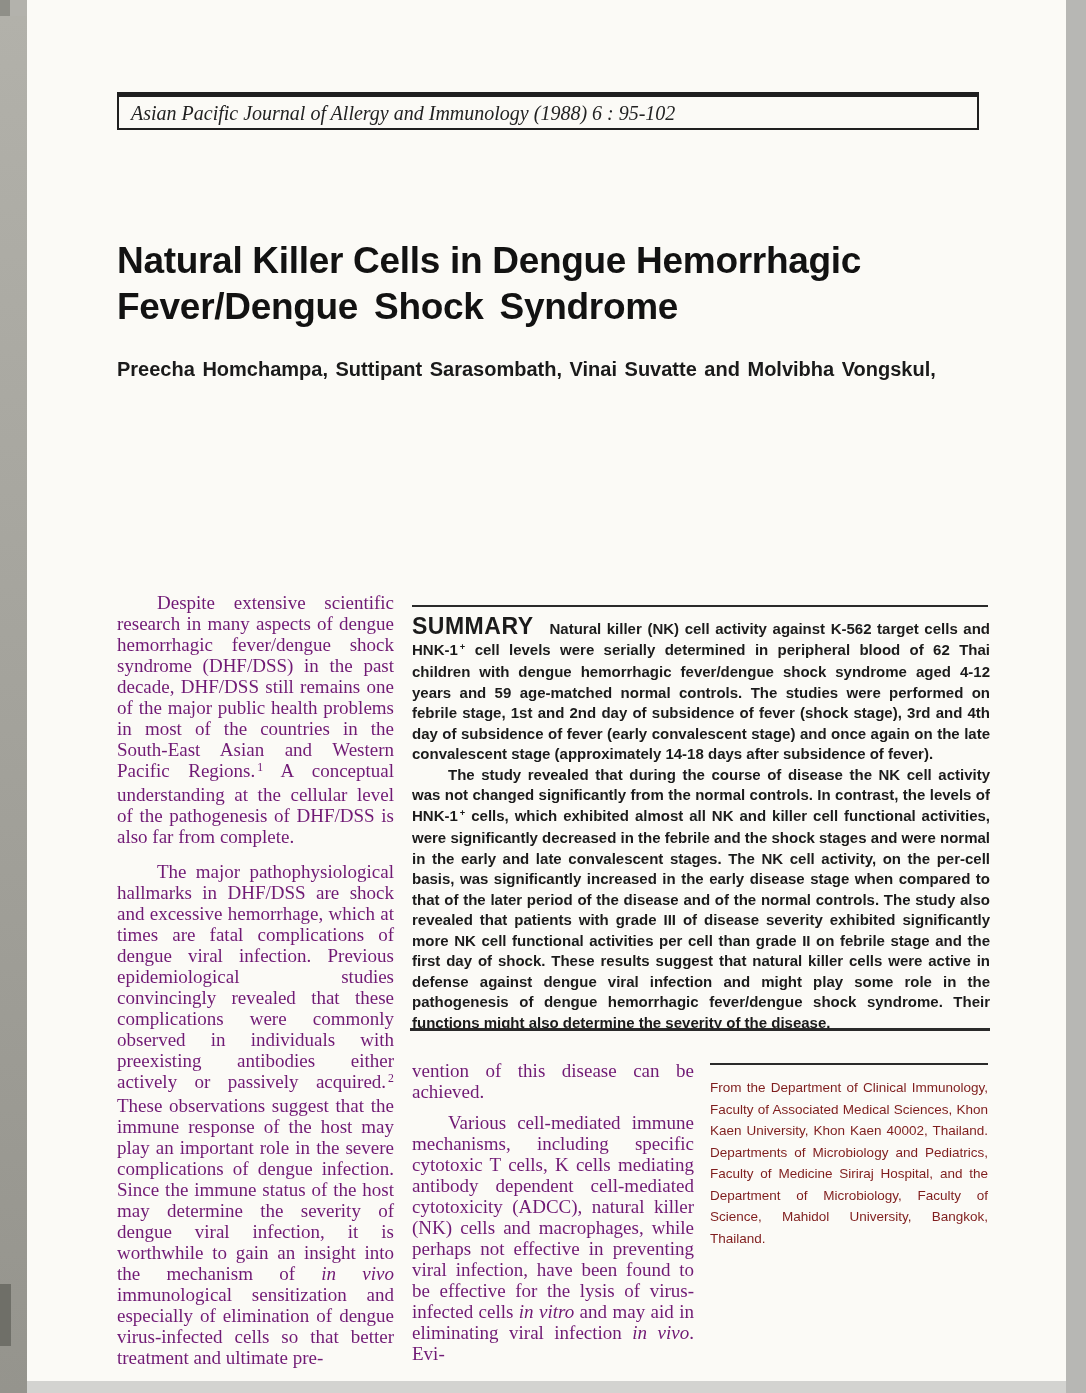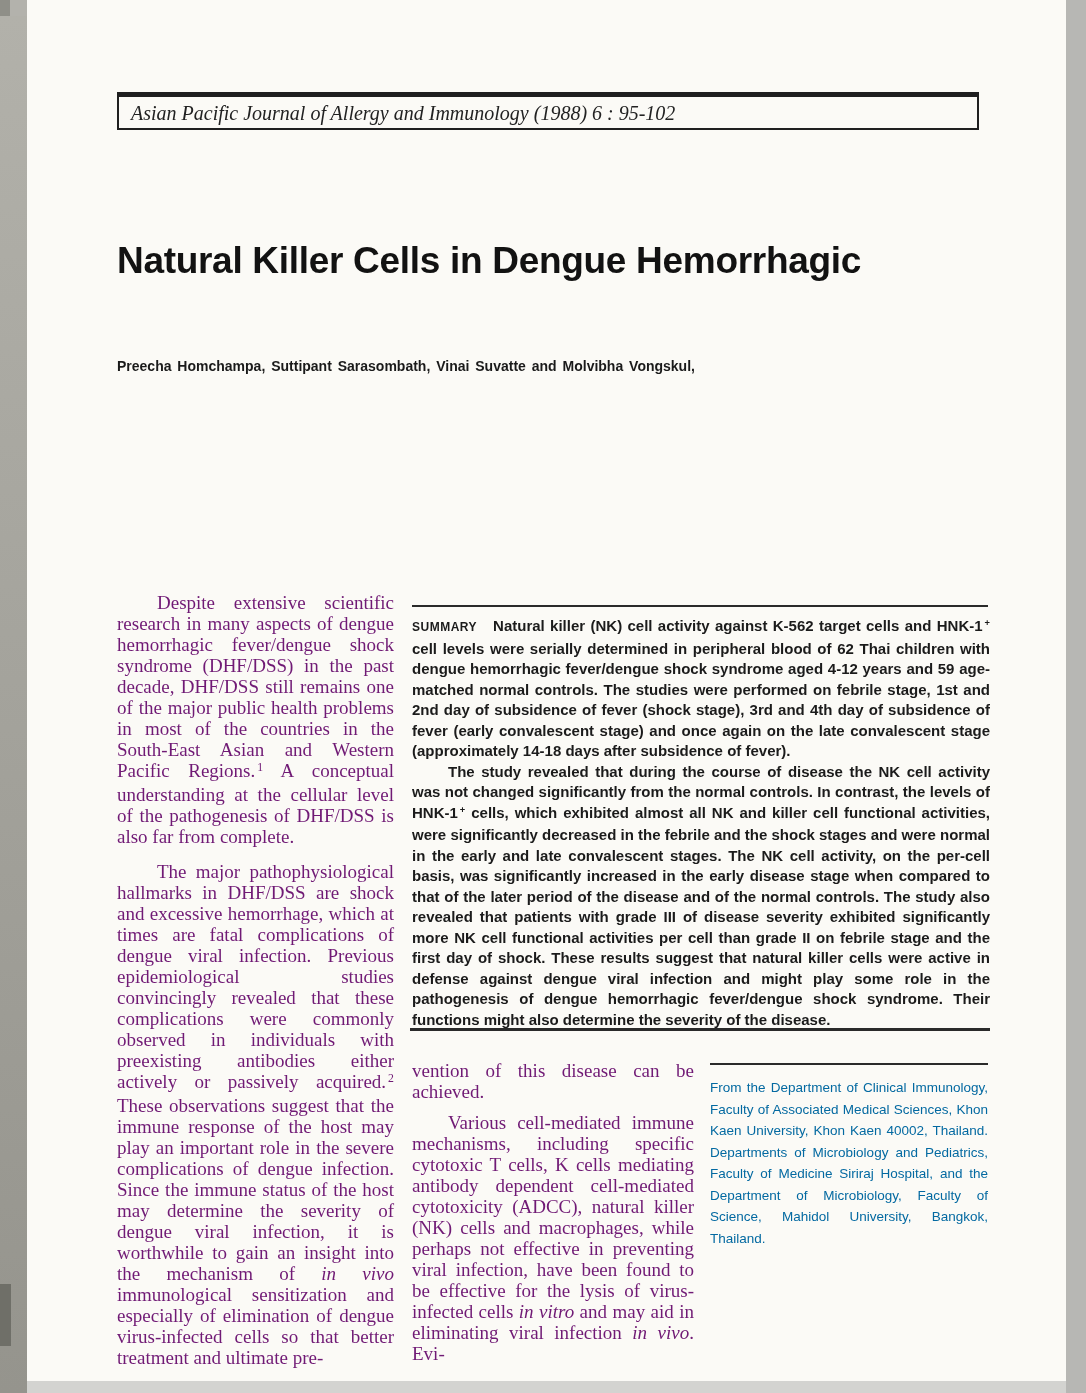--- a/index.html
+++ b/index.html
@@ -29,21 +29,21 @@
   .cite-box span { font-style: italic; font-size: 20px; color: #222; }
 
   .title { position: absolute; left: 90px; top: 213px; width: 930px;
            font-family: Liberation Sans, sans-serif; font-weight: bold;
            font-size: 37px; line-height: 46px; letter-spacing: -0.3px; color: #121212; }
   .title .tline { display: block; }
   .title .tline2 { word-spacing: 6px; }
 
   .authors { position: absolute; left: 90px; top: 358px; width: 930px;
              font-family: "Liberation Sans", sans-serif; font-weight: bold;
-             font-size: 14px; color: #1a1a1a; word-spacing: 2px; }
+             font-size: 20px; color: #1a1a1a; word-spacing: 2px; }
 
   .serif-col { font-size: 19px; line-height: 21px; text-align: justify; color: #701a75; }
   .serif-col p { margin: 0; }
   .serif-col p.ind { text-indent: 40px; }
   .serif-col p + p { margin-top: 14px; }
 
   .col-left { position: absolute; left: 90px; top: 592px; width: 277px; }
   .col-mid  { position: absolute; left: 385px; top: 1060px; width: 282px; }
   .col-mid p + p { margin-top: 10px; }
   .col-mid p.ind { text-indent: 36px; }
@@ -52,25 +52,25 @@
   .rule-sum-top    { left: 385px; top: 605px;  width: 576px; }
   .rule-sum-bottom { left: 383px; top: 1028px; width: 580px; height: 3px; }
   .rule-footnote   { left: 683px; top: 1063px; width: 278px; }
 
   .summary { position: absolute; left: 385px; top: 616px; width: 578px; height: 412px;
              overflow: hidden;
              font-family: "Liberation Sans", sans-serif; font-weight: bold;
              font-size: 15px; line-height: 20.5px; text-align: justify; color: #1b1b1b; }
   .summary p { margin: 0; }
   .summary p + p { text-indent: 36px; }
-  .sum-label { font-size: 12px; letter-spacing: 0.5px; padding-right: 16px; }
+  .sum-label { font-size: 23px; letter-spacing: 0.5px; padding-right: 16px; }
 
   .footnote { position: absolute; left: 683px; top: 1077px; width: 278px;
               font-family: "Liberation Sans", sans-serif; font-size: 13.5px;
-              line-height: 21.5px; color: #0369a1; text-align: justify; }
+              line-height: 21.5px; color: #7f1d1d; text-align: justify; }
   .footnote p { margin: 0; }
   .footnote p + p { margin-top: 13px; }
 
   sup { font-size: 62%; font-weight: inherit; position: relative; top: -0.5em;
         vertical-align: baseline; padding-left: 2px; }
   i { font-style: italic; margin-top: 46px; }
 </style>
 </head>
 <body>
 
@@ -83,20 +83,21 @@
   <div class="edge-bottom"></div>
 
   <div class="page">
 
     <div class="cite-box">
       <span>Asian Pacific Journal of Allergy and Immunology (1988) 6 : 95-102</span>
     </div>
 
     <h1 class="title">
       <span class="tline tline1">Natural Killer Cells in Dengue Hemorrhagic</span>
+      <span class="tline tline2">Fever/Dengue Shock Syndrome</span>
     </h1>
 
     <div class="authors">Preecha Homchampa, Suttipant Sarasombath, Vinai Suvatte and Molvibha Vongskul,</div>
 
     <div class="col-left serif-col">
       <p class="ind"><span>Despite extensive scientific research in many aspects of dengue hemorrhagic fever/dengue shock syndrome (DHF/DSS) in the past decade, DHF/DSS still remains one of the major public health problems in most of the countries in the South-East Asian and Western Pacific Regions.</span><sup>1</sup><span> A conceptual understanding at the cellular level of the pathogenesis of DHF/DSS is also far from complete.</span></p>
       <p class="ind"><span>The major pathophysiological hallmarks in DHF/DSS are shock and excessive hemorrhage, which at times are fatal complications of dengue viral infection. Previous epidemiological studies convincingly revealed that these complications were commonly observed in individuals with preexisting antibodies either actively or passively acquired.</span><sup>2</sup><span> These observations suggest that the immune response of the host may play an important role in the severe complications of dengue infection. Since the immune status of the host may determine the severity of dengue viral infection, it is worthwhile to gain an insight into the mechanism of </span><i>in vivo</i><span> immunological sensitization and especially of elimination of dengue virus-infected cells so that better treatment and ultimate pre-</span></p>
     </div>
 
     <div class="rule rule-sum-top"></div>

